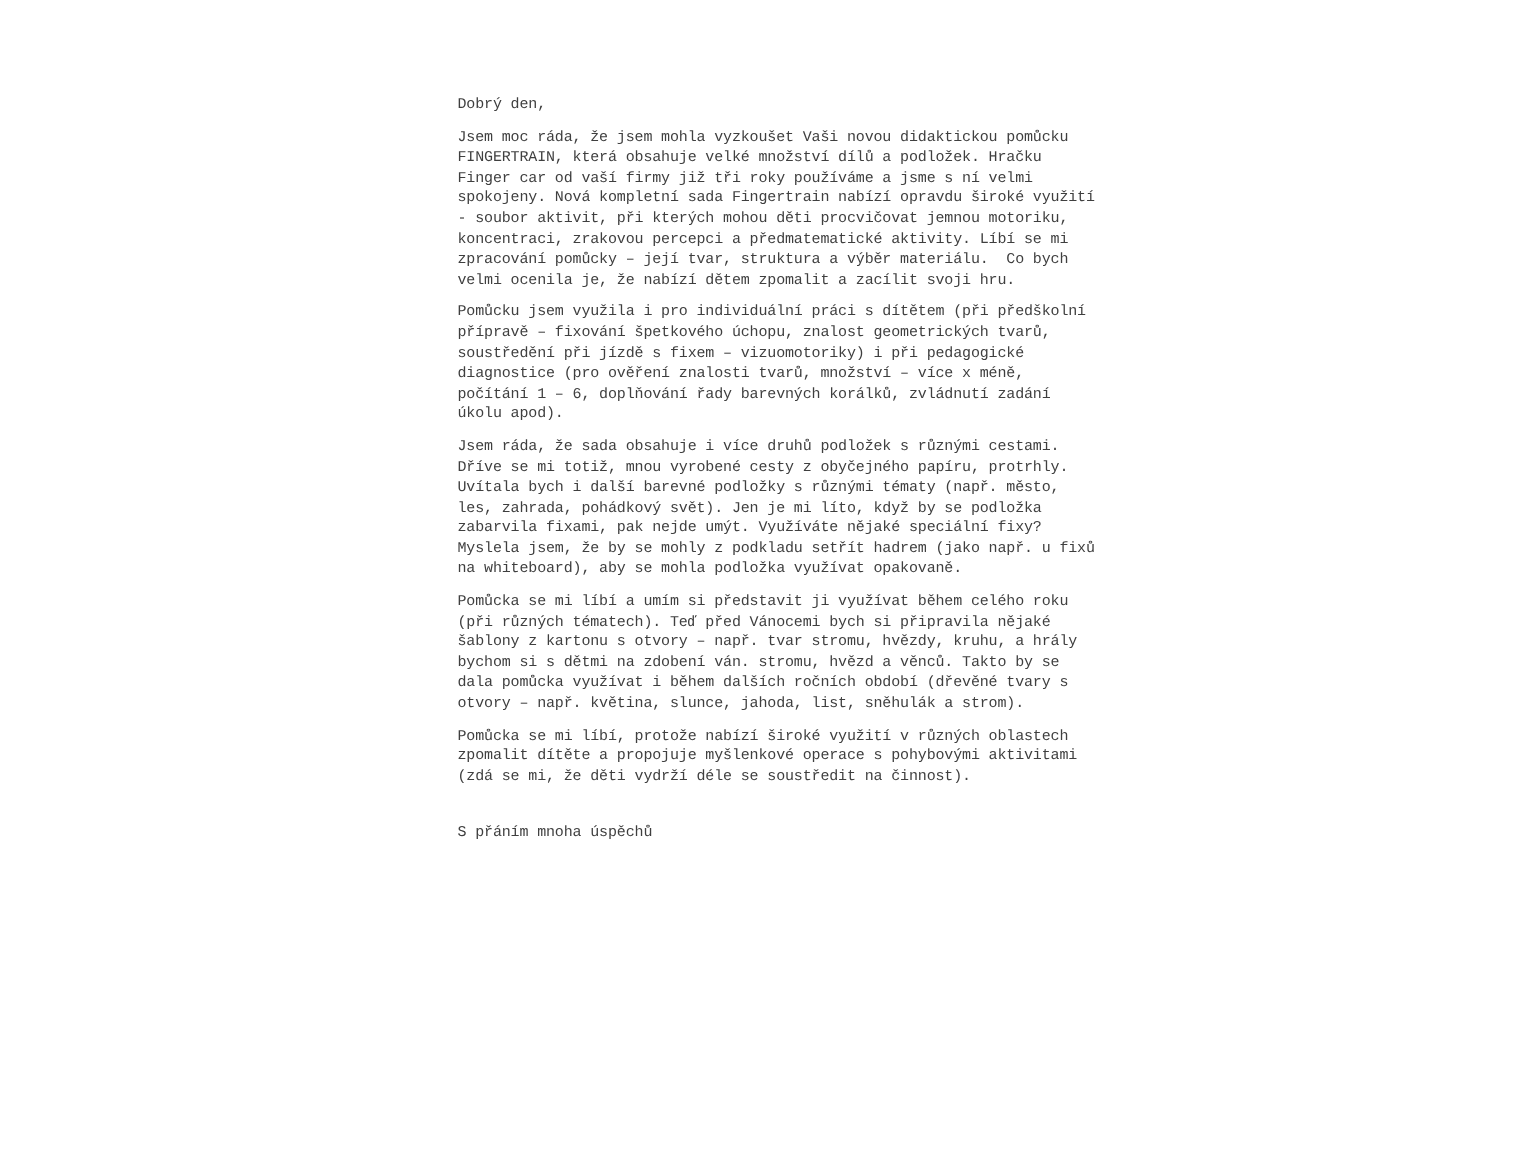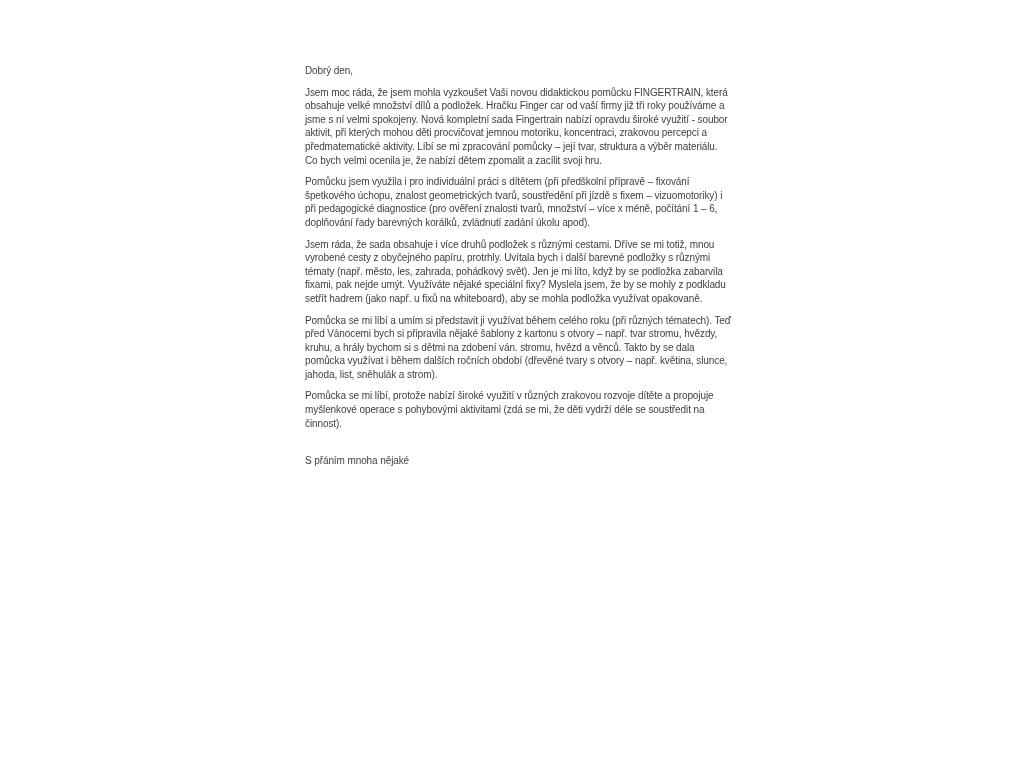--- a/index.html
+++ b/index.html
@@ -21,31 +21,32 @@
     top: 64px;
     width: 430px;
     color: #3f3f3f;
     font-size: 10px;
     line-height: 13.6px;
     letter-spacing: -0.1px;
   }
   .letter p {
     margin: 0 0 8px 0;
     white-space: pre-wrap;
+    font-family: Liberation Mono, monospace;
   }
   .letter .closing {
     margin-top: 24px;
   }
 </style>
 </head>
 <body>
 
 <div class="page">
   <div class="letter">
     <p>Dobrý den,</p>
     <p>Jsem moc ráda, že jsem mohla vyzkoušet Vaši novou didaktickou pomůcku FINGERTRAIN, která obsahuje velké množství dílů a podložek. Hračku Finger car od vaší firmy již tři roky používáme a jsme s ní velmi spokojeny. Nová kompletní sada Fingertrain nabízí opravdu široké využití - soubor aktivit, při kterých mohou děti procvičovat jemnou motoriku, koncentraci, zrakovou percepci a předmatematické aktivity. Líbí se mi zpracování pomůcky – její tvar, struktura a výběr materiálu.  Co bych velmi ocenila je, že nabízí dětem zpomalit a zacílit svoji hru.</p>
     <p>Pomůcku jsem využila i pro individuální práci s dítětem (při předškolní přípravě – fixování špetkového úchopu, znalost geometrických tvarů, soustředění při jízdě s fixem – vizuomotoriky) i při pedagogické diagnostice (pro ověření znalosti tvarů, množství – více x méně, počítání 1 – 6, doplňování řady barevných korálků, zvládnutí zadání úkolu apod).</p>
     <p>Jsem ráda, že sada obsahuje i více druhů podložek s různými cestami. Dříve se mi totiž, mnou vyrobené cesty z obyčejného papíru, protrhly. Uvítala bych i další barevné podložky s různými tématy (např. město, les, zahrada, pohádkový svět). Jen je mi líto, když by se podložka zabarvila fixami, pak nejde umýt. Využíváte nějaké speciální fixy? Myslela jsem, že by se mohly z podkladu setřít hadrem (jako např. u fixů na whiteboard), aby se mohla podložka využívat opakovaně.</p>
     <p>Pomůcka se mi líbí a umím si představit ji využívat během celého roku (při různých tématech). Teď před Vánocemi bych si připravila nějaké šablony z kartonu s otvory – např. tvar stromu, hvězdy, kruhu, a hrály bychom si s dětmi na zdobení ván. stromu, hvězd a věnců. Takto by se dala pomůcka využívat i během dalších ročních období (dřevěné tvary s otvory – např. květina, slunce, jahoda, list, sněhulák a strom).</p>
-    <p>Pomůcka se mi líbí, protože nabízí široké využití v různých zrakovou rozvoje dítěte a propojuje myšlenkové operace s pohybovými aktivitami (zdá se mi, že děti vydrží déle se soustředit na činnost).</p>
-    <p class="closing">S přáním mnoha nějaké</p>
+    <p>Pomůcka se mi líbí, protože nabízí široké využití v různých oblastech zpomalit dítěte a propojuje myšlenkové operace s pohybovými aktivitami (zdá se mi, že děti vydrží déle se soustředit na činnost).</p>
+    <p class="closing">S přáním mnoha úspěchů</p>
   </div>
 </div>
 
 </body></html>

